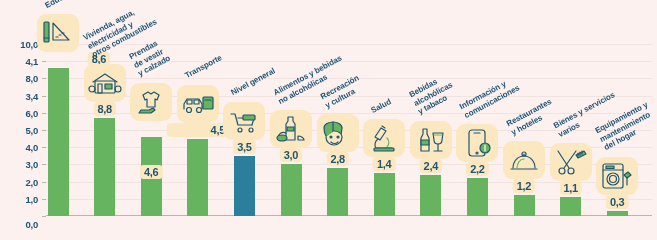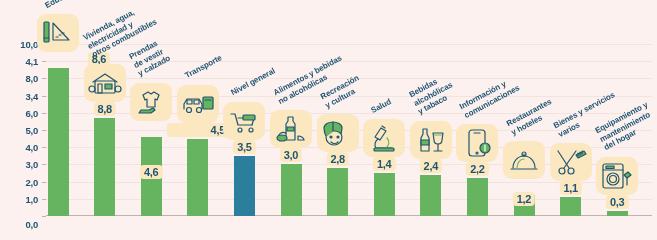--- a/index.html
+++ b/index.html
@@ -251,21 +251,21 @@
           <rect x="9" y="2" width="16" height="26" rx="3"></rect>
           <path d="M14 5h6"></path>
           <circle cx="17" cy="25" r="1"></circle>
           <circle cx="25" cy="20" r="5" fill="#66B45F" stroke="#1F5572"></circle>
           <path d="M25 17v6" stroke="#fff"></path>
         </svg>
       </div>
       <div class="cat-label" style="left: 421.4px; top: 57.16px;">Información y
 comunicaciones</div>
       <div class="bar" style="left: 467.5px; height: 20.64px;"></div>
-      <div class="value-badge" style="left: 478px; top: 148px;">1,2</div>
+      <div class="value-badge" style="left: 478px; top: 135px;">1,2</div>
       <div class="icon-badge" style="left: 478px; top: 97.36px;">
         <svg width="34" height="30" viewBox="0 0 34 30" fill="none" stroke="#1F5572" stroke-width="1.2" stroke-linecap="round" stroke-linejoin="round">
           <path d="M4 24h26"></path>
           <path d="M6 23c0-7 5-12 11-12s11 5 11 12"></path>
           <circle cx="17" cy="9" r="2"></circle>
           <path d="M17 11v-2"></path>
           <path d="M10 23c0-5 3-9 7-9" stroke="#66B45F"></path>
         </svg>
       </div>
       <div class="cat-label" style="left: 468px; top: 74.36px;">Restaurantes

